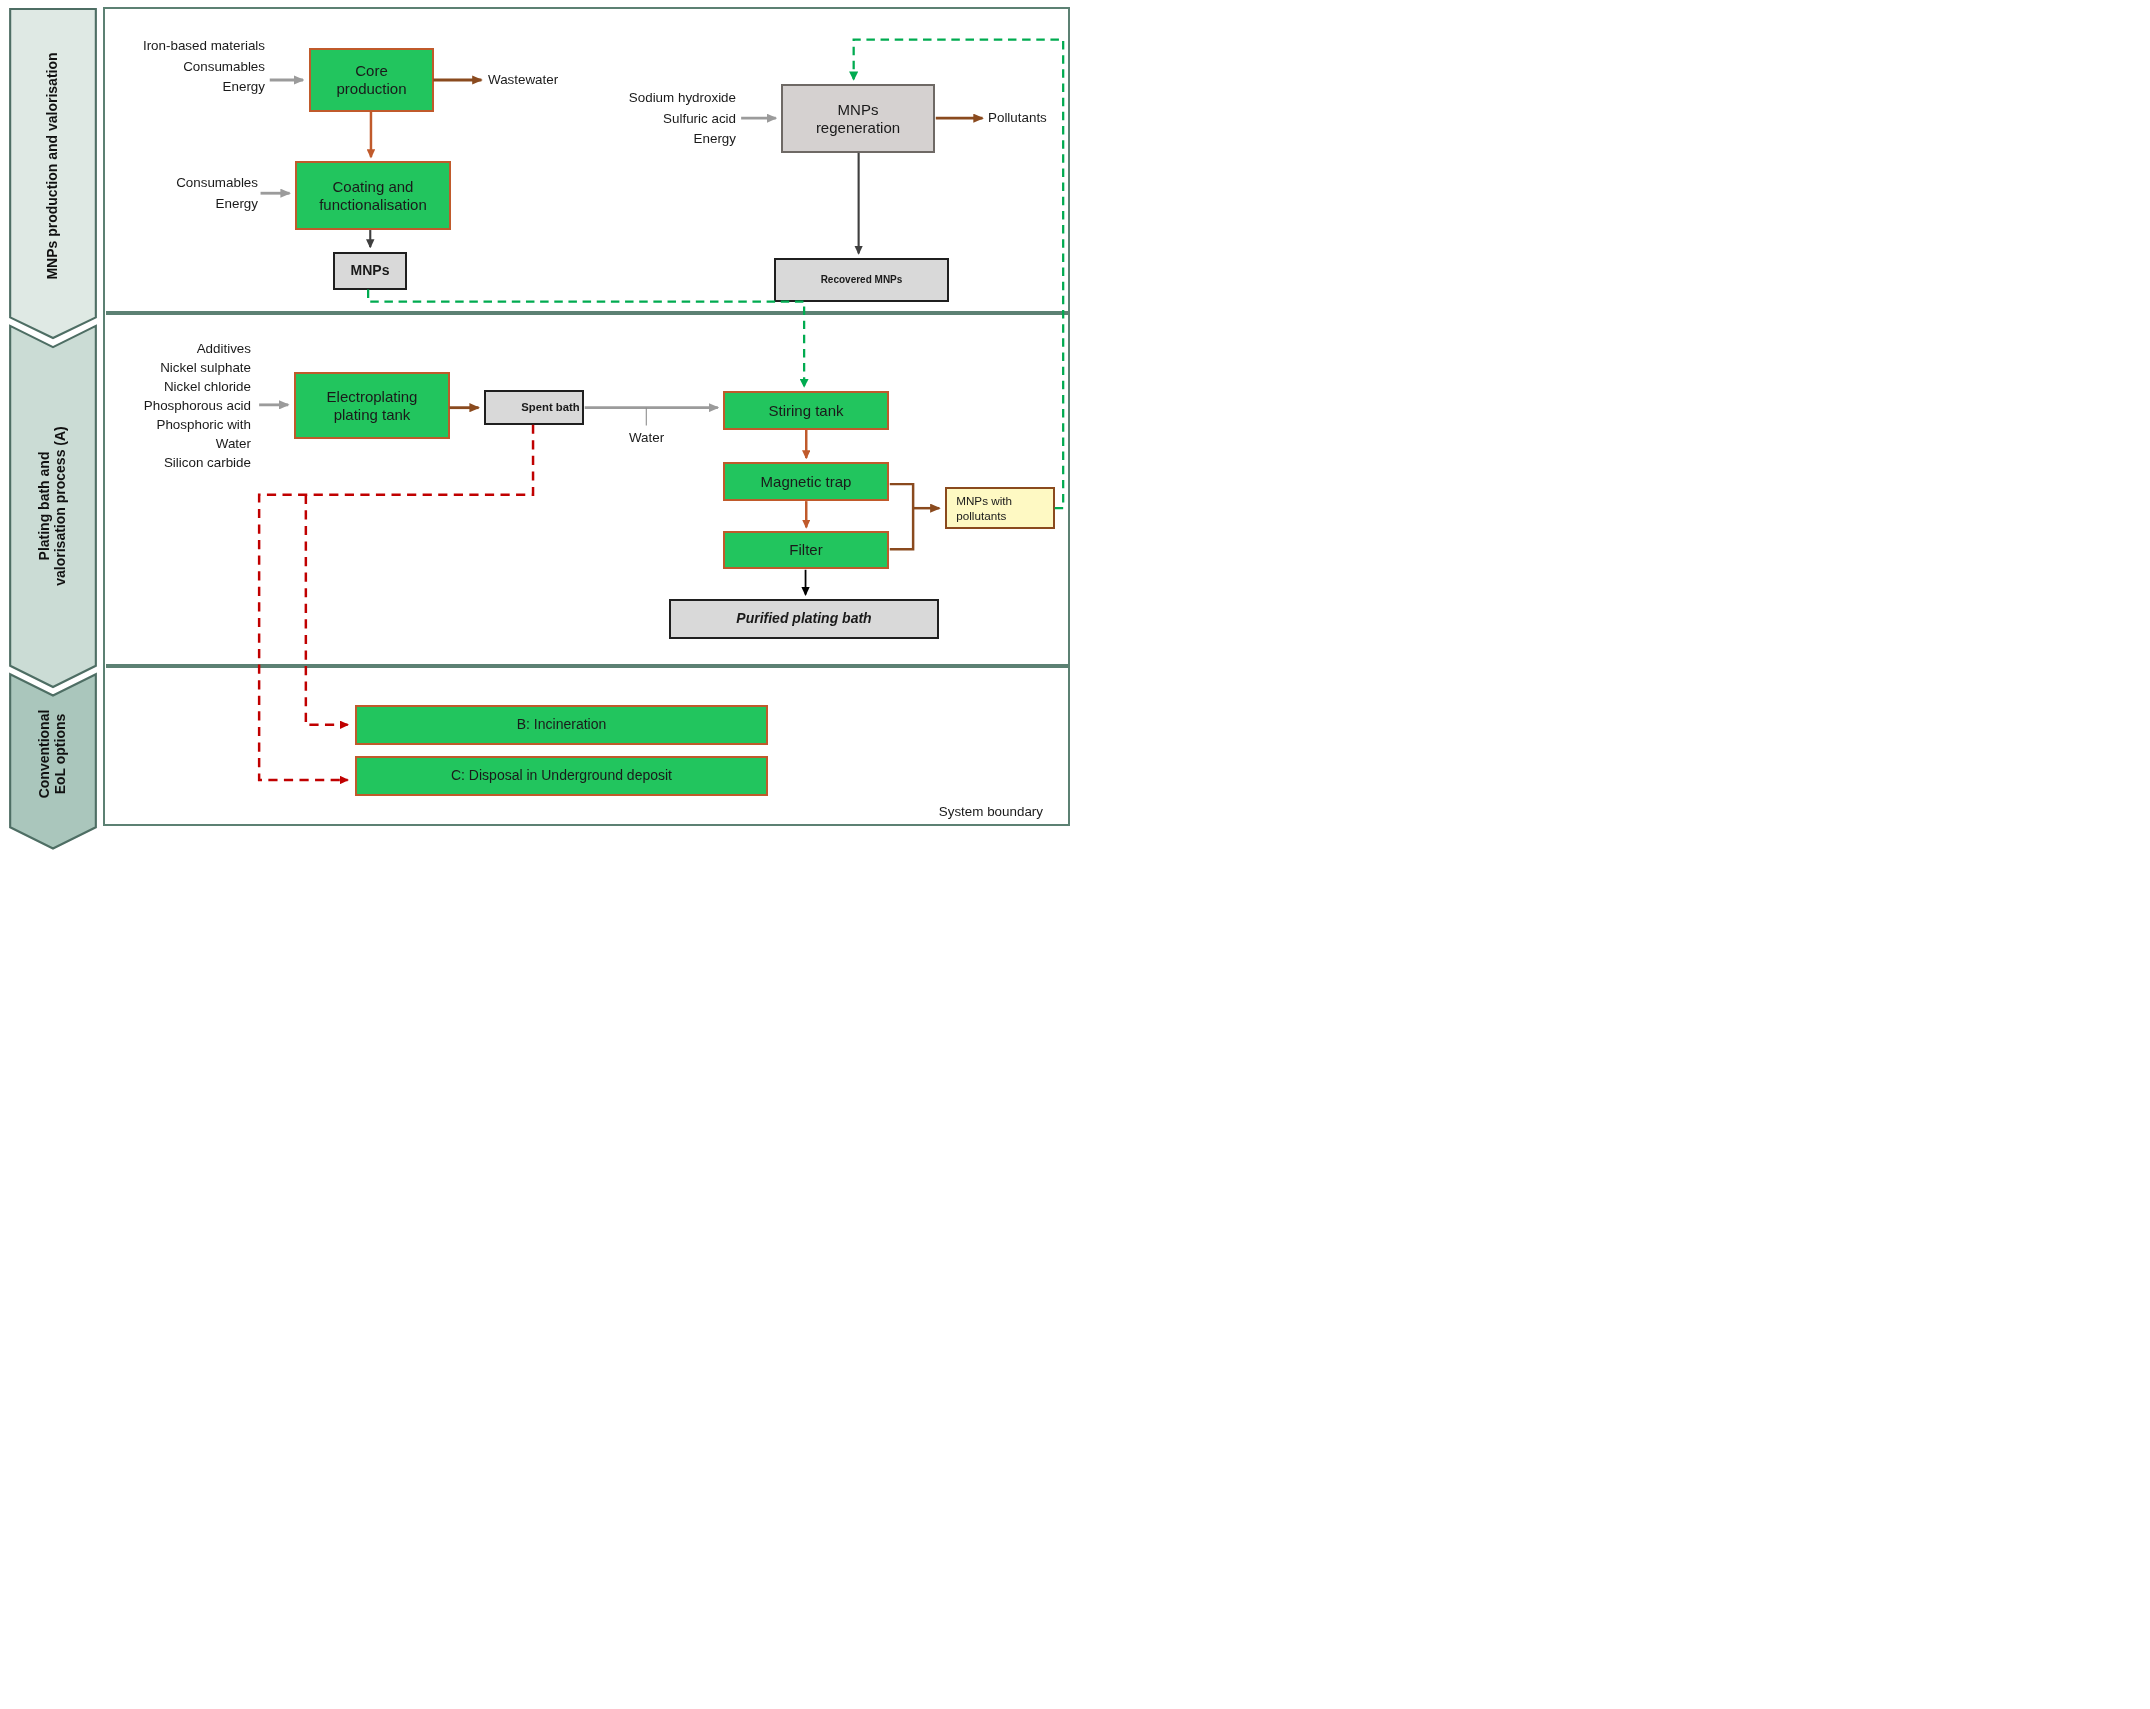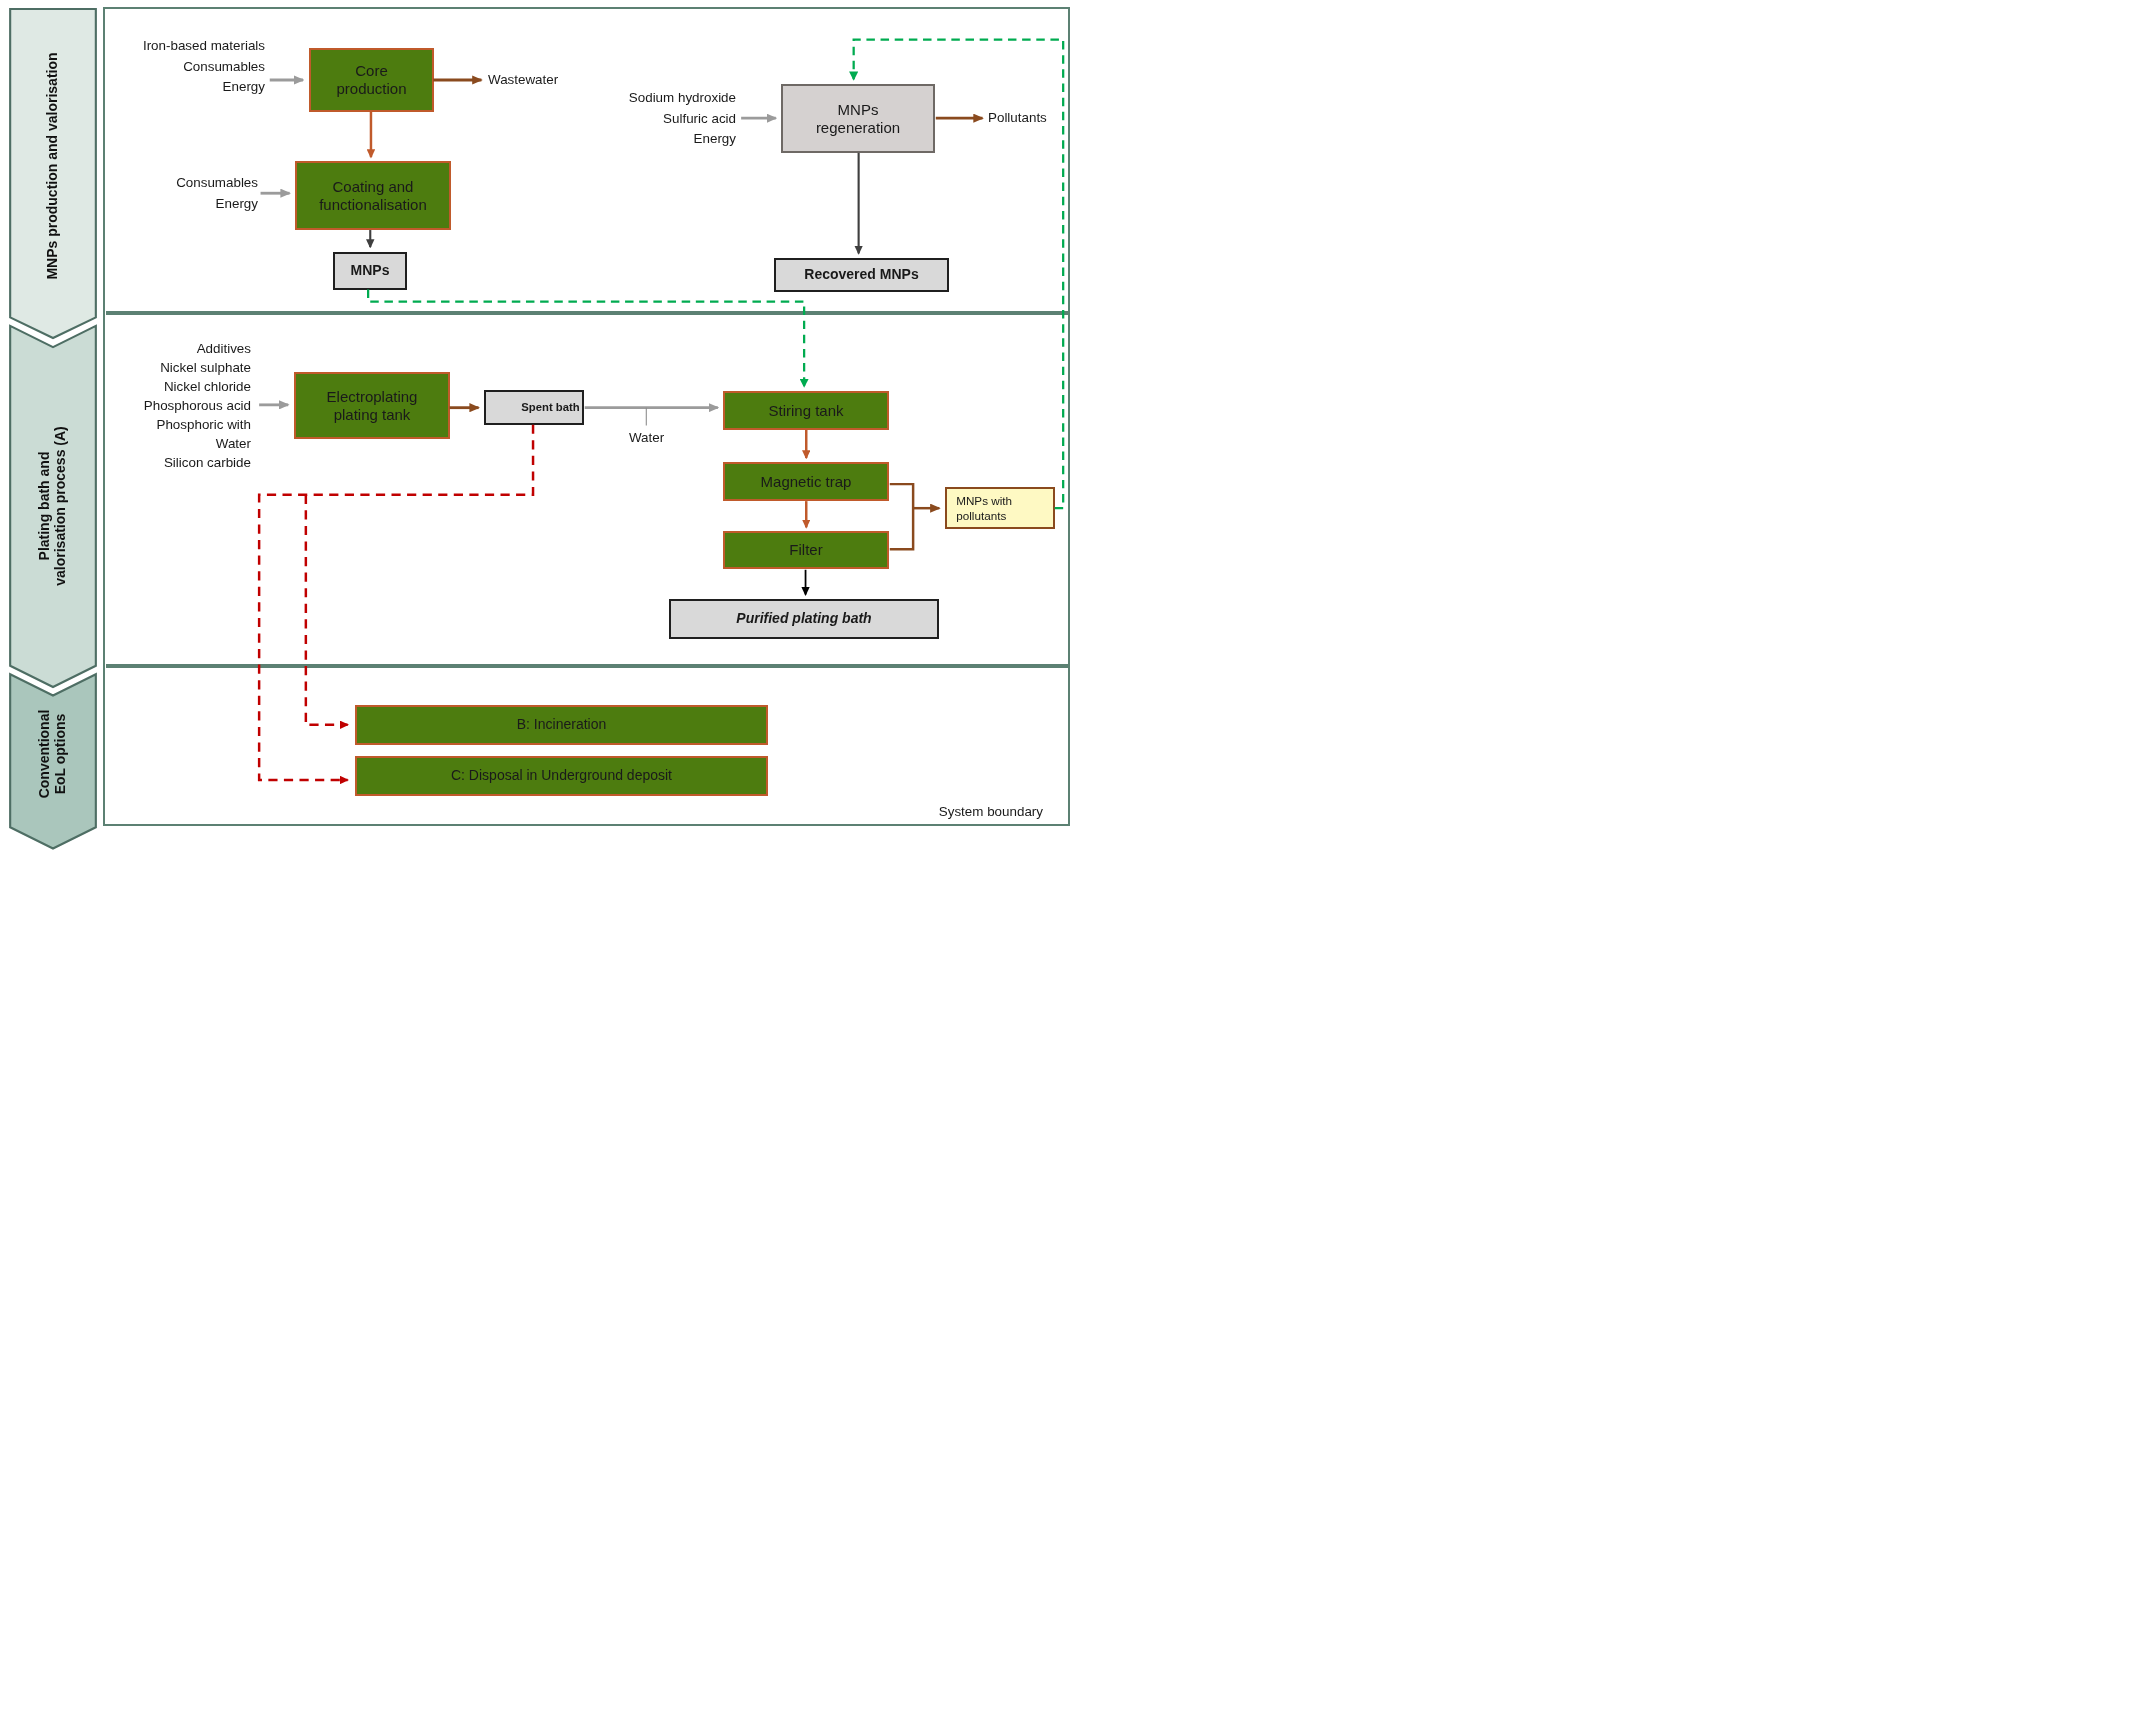--- a/index.html
+++ b/index.html
@@ -12,21 +12,21 @@
   .div1{top:311px;} .div2{top:664px;}
 
   
   #sidebar-svg{position:absolute;left:8.5px;top:7.8px;}
   .side-label{position:absolute;left:52px;transform:translate(-50%,-50%) rotate(-90deg);
     font-weight:700;font-size:14px;line-height:16.3px;text-align:center;color:#111;white-space:nowrap;}
 
   
   .box{position:absolute;display:flex;align-items:center;justify-content:center;
     text-align:center;box-sizing:border-box;font-size:15px;line-height:17.7px;white-space:pre-line;}
-  .peach{background:#4d7c0f;border:2.1px solid #c05a2b;}
+  .peach{background:#22c55e;border:2.1px solid #c05a2b;}
   .greybox{background:#d9d9d9;border:2.1px solid #1f1f1f;font-weight:700;}
   .regenbox{background:#d5d1d0;border:2.1px solid #6e6965;}
   .whitebox{background:#fef9c3;border:2.1px solid #8a4a1e;}
   .bold{font-weight:400;}
 
   
   .inputs{position:absolute;text-align:right;font-size:13.4px;color:#1a1a1a;}
   .inputs div{white-space:nowrap;}
 
   .flow-label{position:absolute;font-size:13.4px;white-space:nowrap;}
@@ -85,21 +85,21 @@
     <div>Sodium hydroxide</div>
     <div>Sulfuric acid</div>
     <div>Energy</div>
   </div>
 
   <div class="box regenbox" style="left:781px;top:84px;width:154px;height:69px;">MNPs
 regeneration</div>
 
   <div class="flow-label" style="left:988px;top:110px;">Pollutants</div>
 
-  <div class="box greybox" style="left:774px;top:258px;width:175px;height:34px;font-size:14px;">Recovered MNPs</div>
+  <div class="box greybox" style="left:774px;top:258px;width:175px;height:44px;font-size:10px;">Recovered MNPs</div>
 
   <div class="inputs" style="left:67px;top:339px;width:184px;line-height:19px;">
     <div>Additives</div>
     <div>Nickel sulphate</div>
     <div>Nickel chloride</div>
     <div>Phosphorous acid</div>
     <div>Phosphoric with</div>
     <div>Water</div>
     <div>Silicon carbide</div>
   </div>

